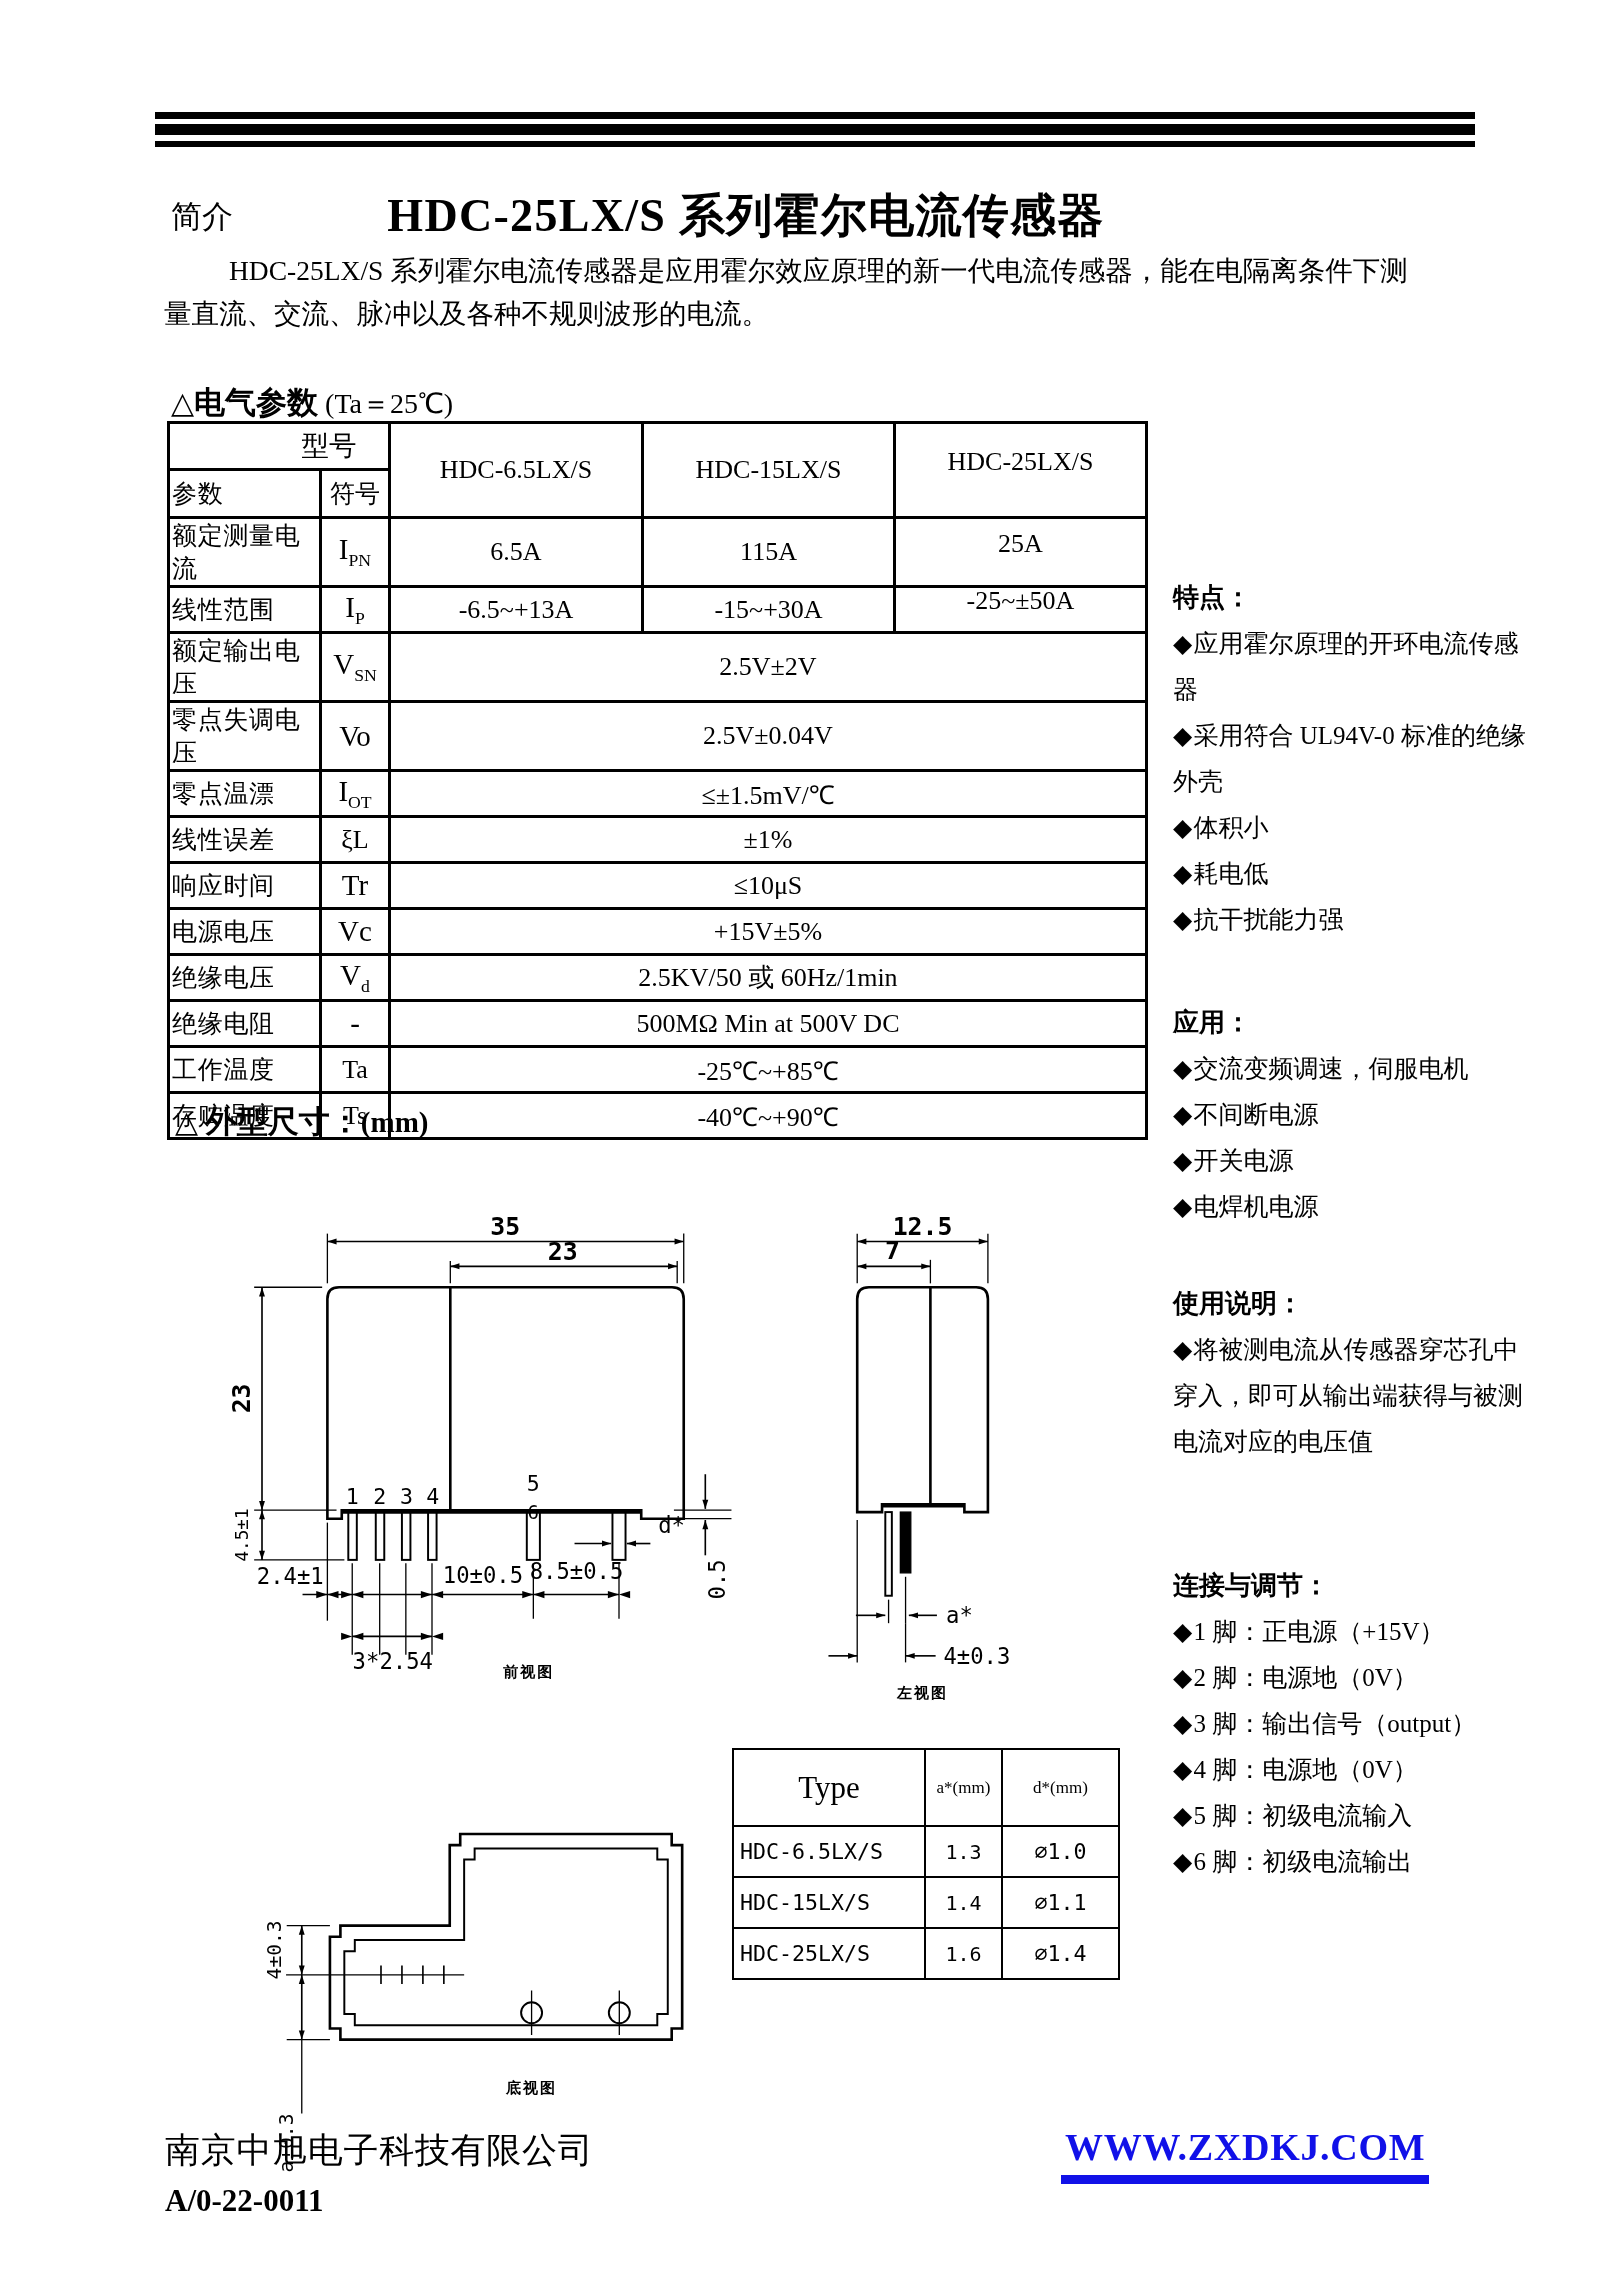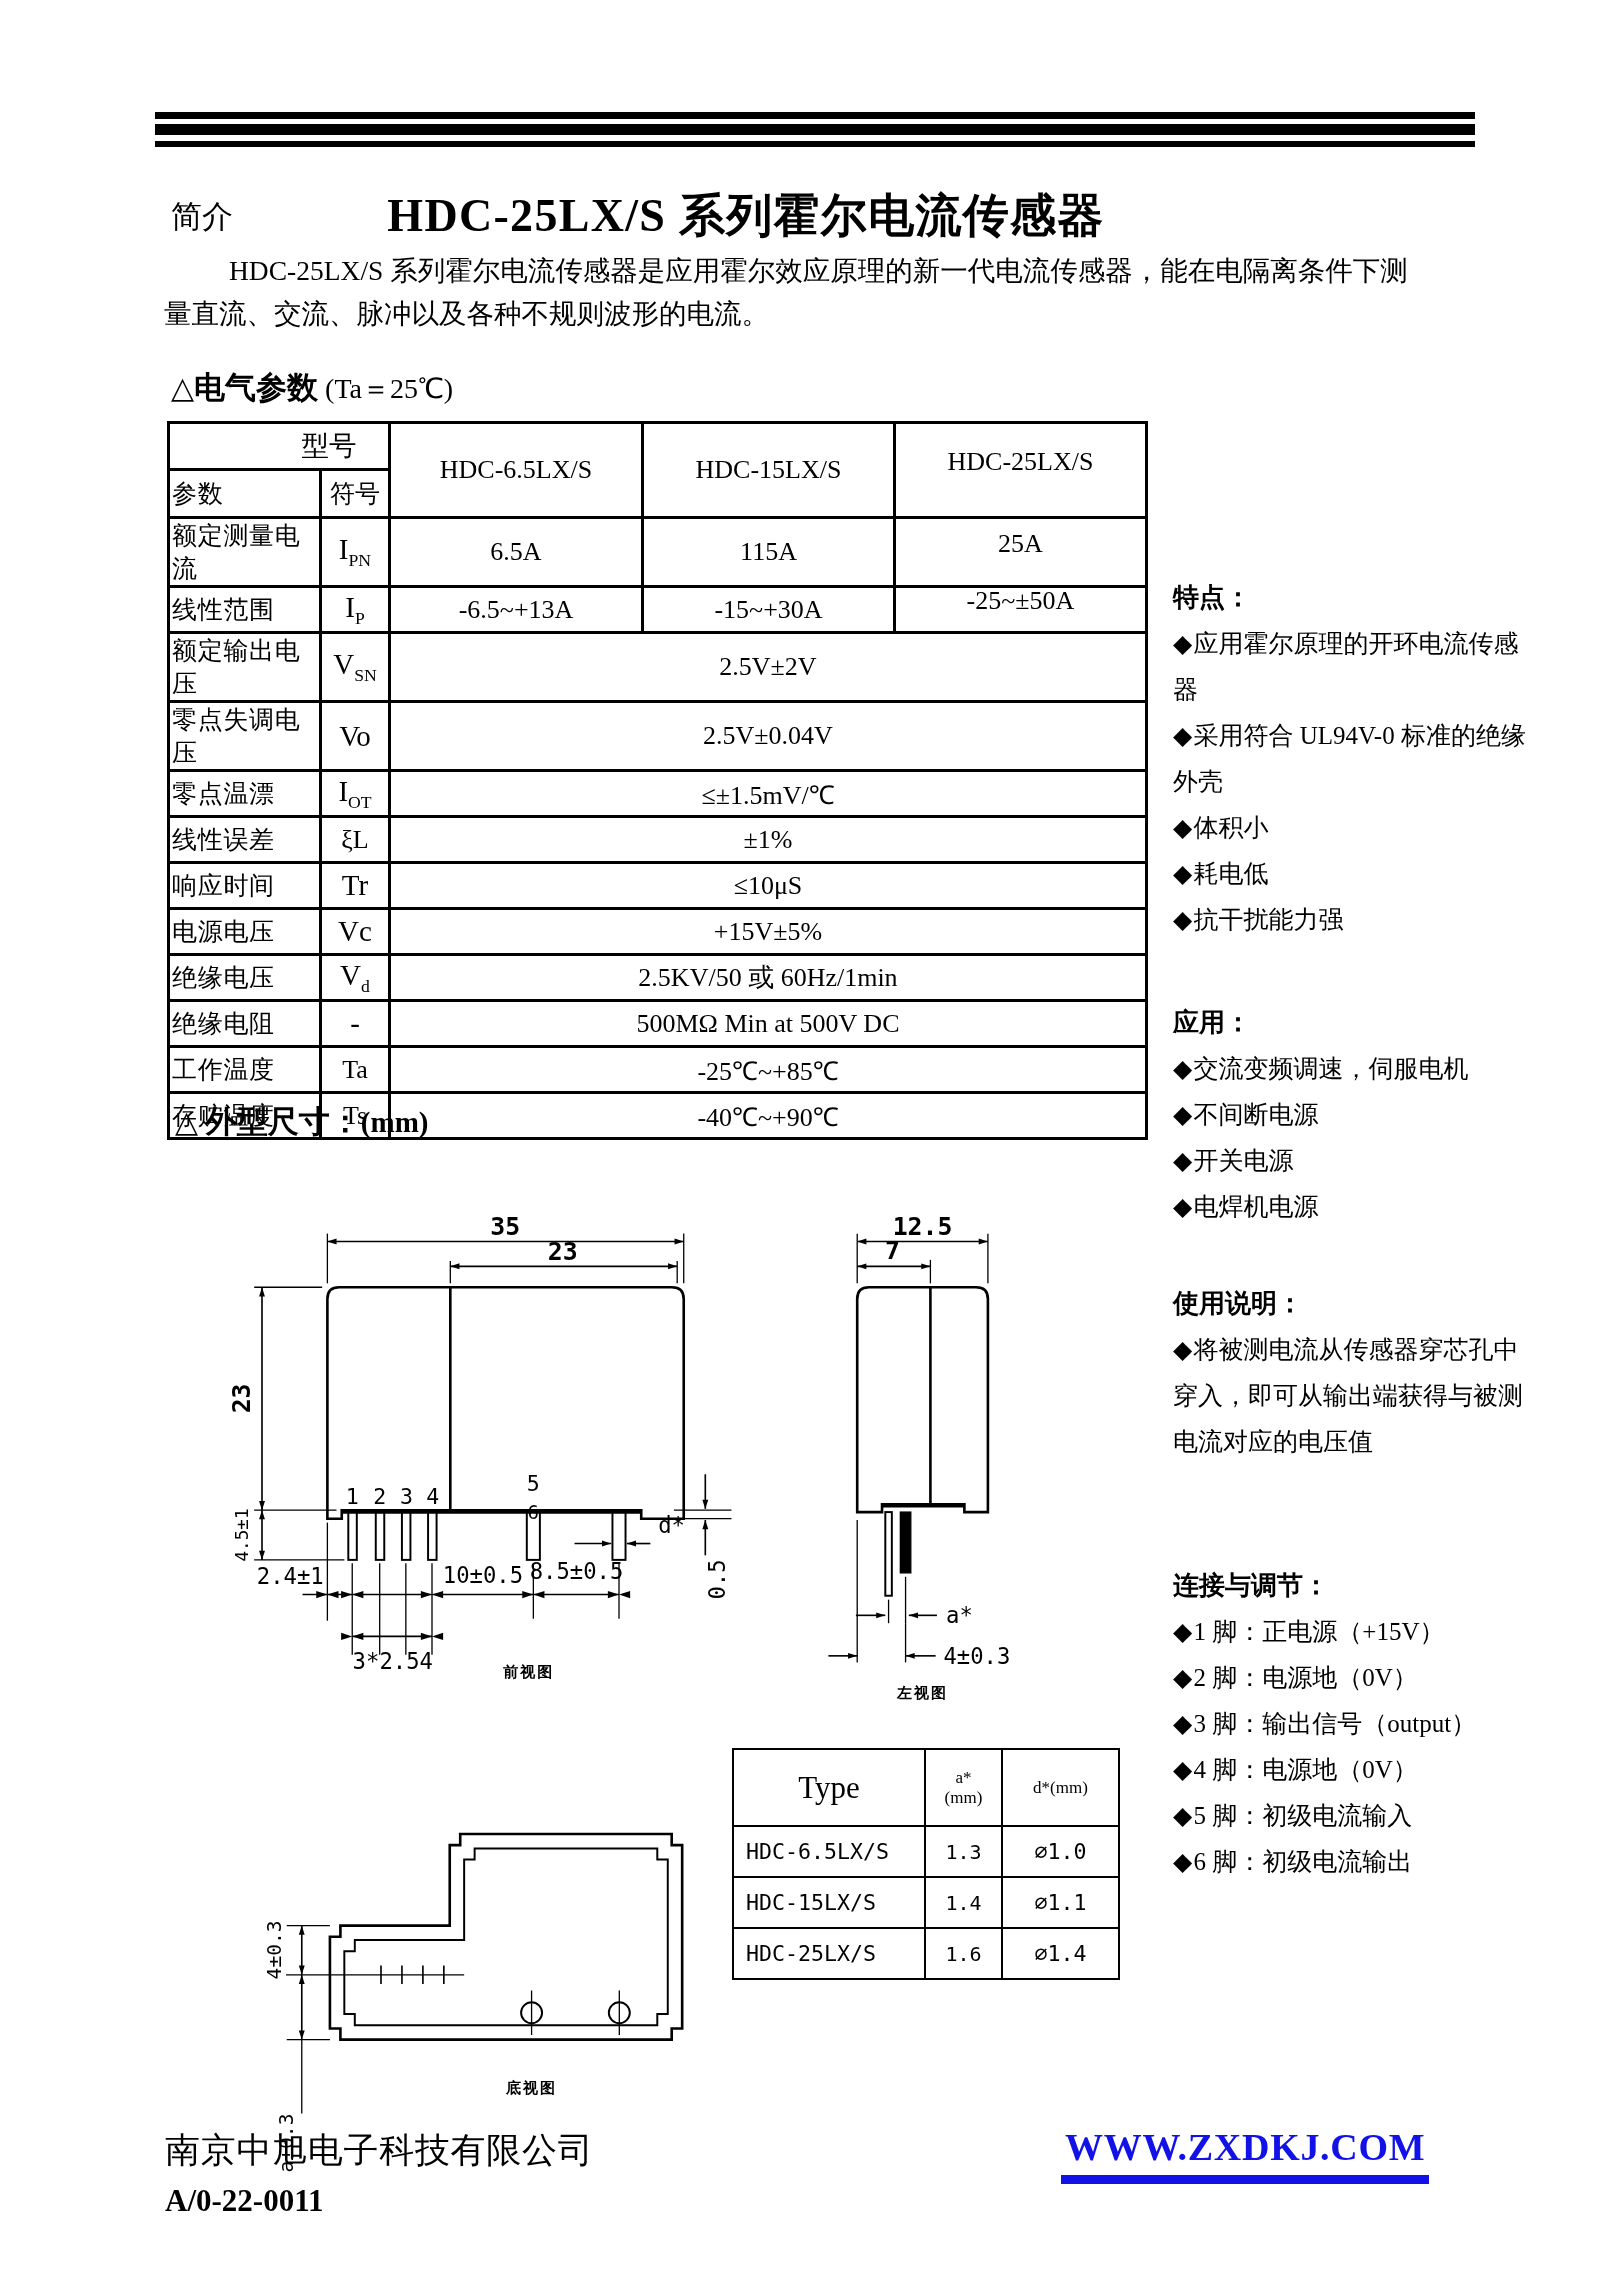--- a/index.html
+++ b/index.html
@@ -15,21 +15,21 @@
   .title{position:absolute;left:157px;top:154px;width:1178px;text-align:center;
          font-size:46px;font-weight:bold;letter-spacing:1.3px;white-space:nowrap;}
   .jianjie{position:absolute;left:171px;top:196px;font-size:31px;}
   .intro{position:absolute;left:164px;top:249px;width:1250px;margin:0;
          font-size:27.5px;line-height:43px;text-indent:65px;}
 
   .sech{position:absolute;font-size:31px;font-weight:bold;white-space:nowrap;}
   .sech .tri{font-weight:normal;font-size:30px;}
   .sech .sfx{font-weight:normal;font-size:28px;}
   .sech .sfxb{font-size:29px;}
-  .sec1{left:171px;top:367px;}
+  .sec1{left:171px;top:382px;}
   .sec2{left:175px;top:1101px;}
 
   
   table.ptable{position:absolute;left:167px;top:421px;width:978px;height:653px;
                border-collapse:collapse;table-layout:fixed;}
   table.ptable td{border:3.3px solid #000;padding:0;text-align:center;vertical-align:middle;
                   font-size:26px;overflow:hidden;}
   table.ptable td.pname{text-align:left;padding-left:2px;font-size:25px;letter-spacing:0.7px;}
   table.ptable td.corner{text-align:center;}
   table.ptable td.corner span{position:relative;left:50px;font-size:27.5px;}
@@ -48,21 +48,21 @@
   svg.draw{position:absolute;overflow:visible;}
   svg text{font-family:"DejaVu Sans Mono",monospace;fill:#000;}
   svg .cap{font-family:"DejaVu Sans",sans-serif;font-weight:bold;font-size:23px;letter-spacing:3px;}
   svg .dim{font-size:34px;}
   svg .dimb{font-size:38px;font-weight:bold;}
   svg .dims{font-size:27px;}
   svg .pinno{font-size:33px;}
 
   
   table.ttable{position:absolute;left:732px;top:1748px;border-collapse:collapse;table-layout:fixed;}
-  table.ttable td{border:2.6px solid #000;padding:12px;vertical-align:middle;overflow:hidden;}
+  table.ttable td{border:2.6px solid #000;padding:6px;vertical-align:middle;overflow:hidden;}
   .tt-type{font-size:31px;text-align:center;font-family:"Liberation Serif",serif;}
   .tt-h{font-family:Liberation Serif, serif;font-size:17px;text-align:center;}
   .tt-name{font-family:"DejaVu Sans Mono",monospace;font-size:21.6px;text-align:left;padding-left:3.9px;}
   .tt-val{font-family:"DejaVu Sans Mono",monospace;font-size:20px;text-align:center;}
   .tt-dval{font-family:"DejaVu Sans Mono",monospace;font-size:21.6px;text-align:center;}
 
   
   .company{position:absolute;left:165px;top:2127px;font-size:35px;font-weight:normal;letter-spacing:0.7px;}
   .docnum{position:absolute;left:165px;top:2183px;font-size:31px;font-weight:bold;}
   .website{position:absolute;left:1065px;top:2125px;font-size:38px;font-weight:bold;

